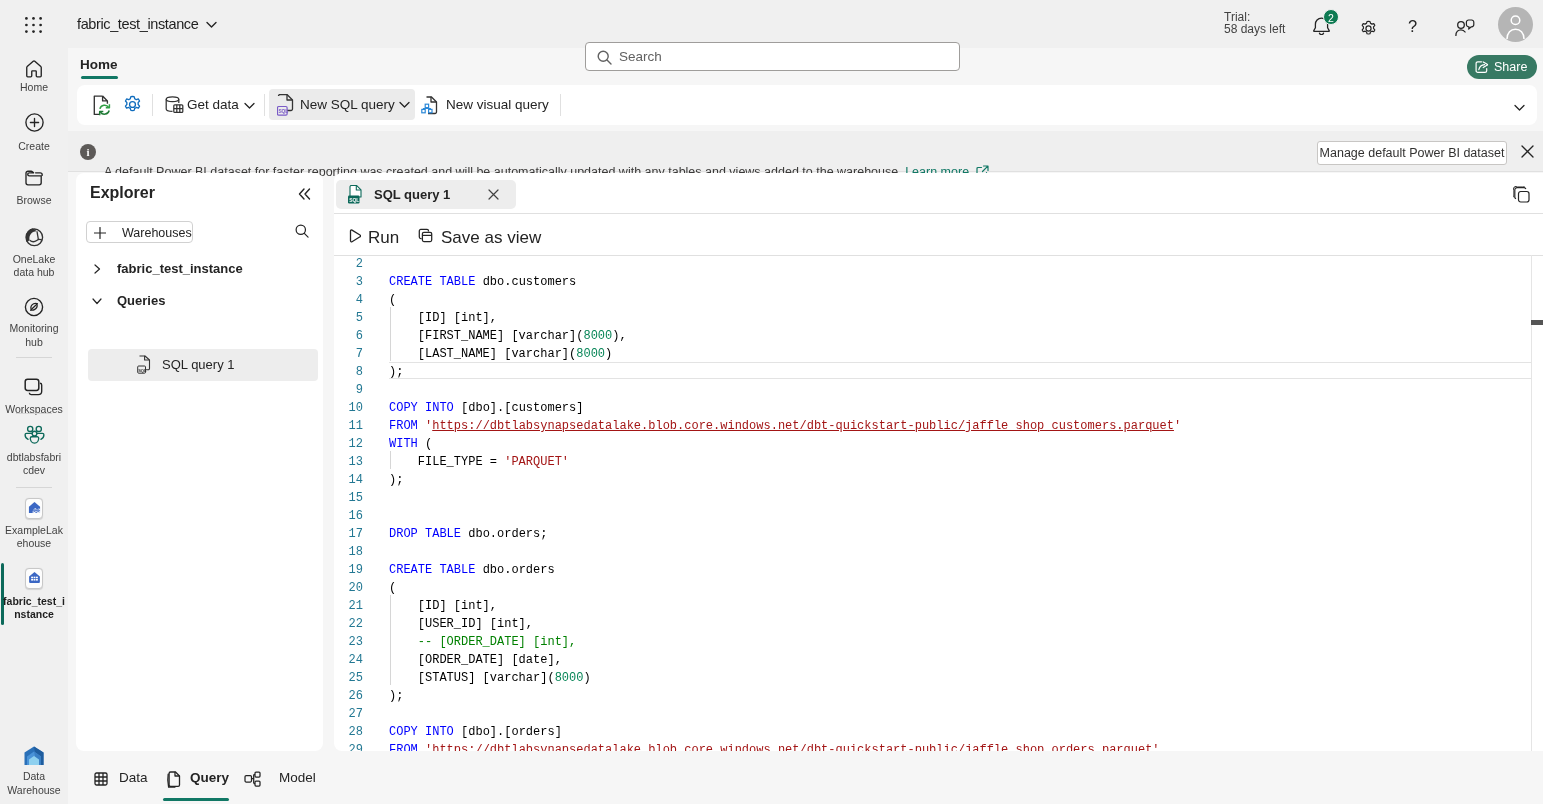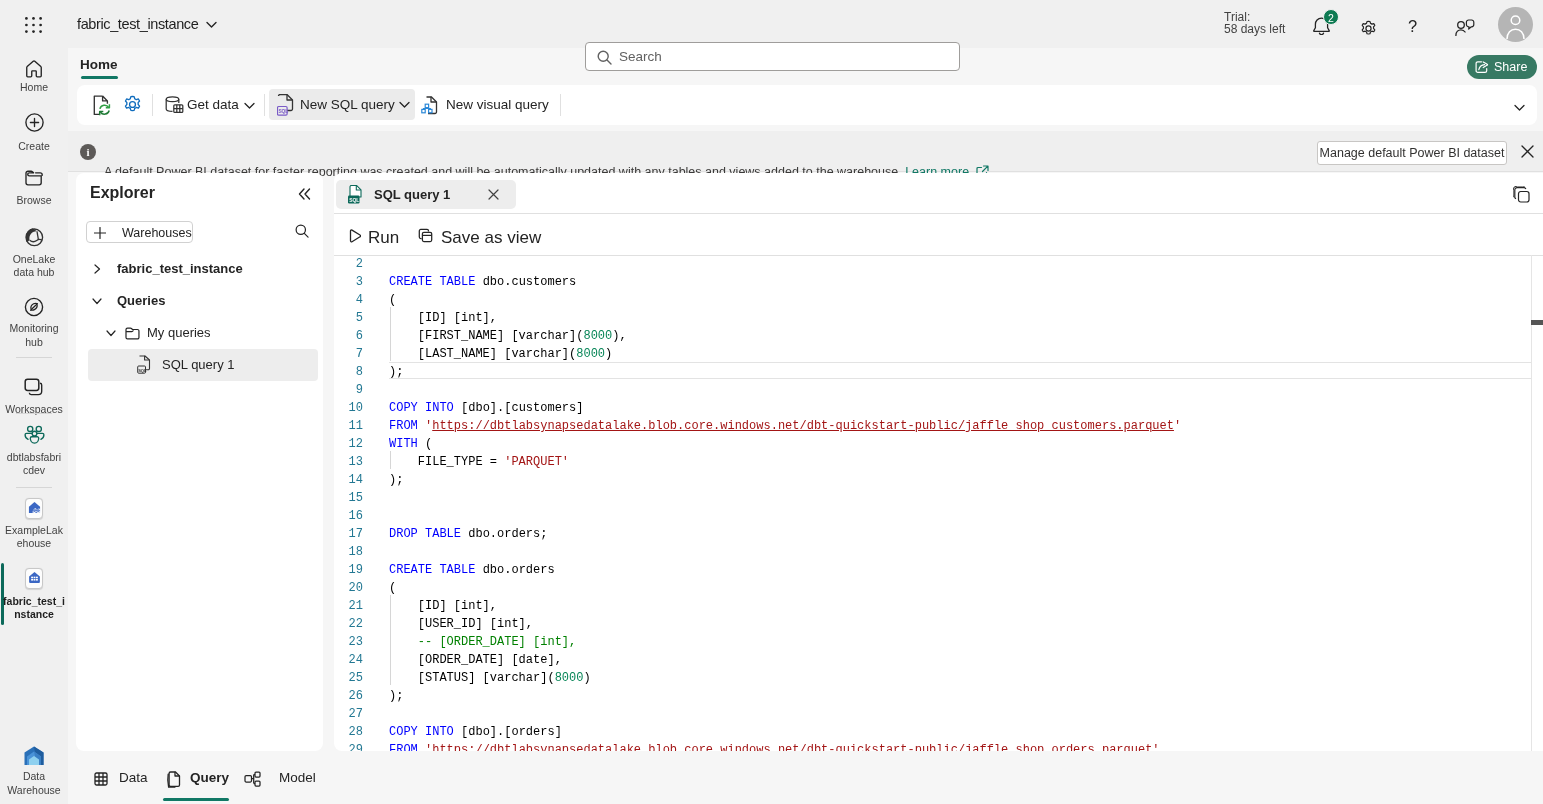--- a/index.html
+++ b/index.html
@@ -292,30 +292,20 @@
     <svg class="chev" style="left:15px" viewBox="0 0 12 12">
         <path d="M4 2 L8.5 6 L4 10" fill="none" stroke="#242424" stroke-width="1.2" stroke-linecap="round" stroke-linejoin="round"></path>
       </svg>
     <span class="lbl bold" style="left:41px">fabric_test_instance</span>
     </div>
   <div class="trow" style="top:112px">
     <svg class="chev" style="left:15px" viewBox="0 0 12 12">
         <path d="M2 4 L6 8.5 L10 4" fill="none" stroke="#242424" stroke-width="1.2" stroke-linecap="round" stroke-linejoin="round"></path>
       </svg>
     <span class="lbl bold" style="left:41px">Queries</span>
-    </div>
-  <div class="trow" style="top:144px">
-    <svg class="chev" style="left:29px" viewBox="0 0 12 12">
-        <path d="M2 4 L6 8.5 L10 4" fill="none" stroke="#242424" stroke-width="1.2" stroke-linecap="round" stroke-linejoin="round"></path>
-      </svg>
-    <svg class="abs" style="left:49px;top:10px" width="15" height="13" viewBox="0 0 15 13">
-        <path d="M1 10.4 V2.6 a1.5 1.5 0 0 1 1.5 -1.5 h2.9 c.4 0 .8 .16 1.08 .44 l.97 .96 h5 a1.5 1.5 0 0 1 1.5 1.5 v6.4 a1.5 1.5 0 0 1 -1.5 1.5 H2.5 A1.5 1.5 0 0 1 1 10.4 Z" fill="none" stroke="#242424" stroke-width="1.2" stroke-linejoin="round"></path>
-        <path d="M1.1 4.6 h5.6 a1.1 1.1 0 0 0 .78 -.32 l1 -1" fill="none" stroke="#242424" stroke-width="1.1"></path>
-      </svg>
-    <span class="lbl" style="left:71px">My queries</span>
     </div>
   <div class="trow" style="top:176px;background:#ededed;border-radius:4px;left:12px;width:230px">
     <svg class="abs" style="left:49px;top:6px" width="14" height="19" viewBox="0 0 14 19">
      <path d="M2.5 1 h5.5 L12.5 5 V13.5 a1.2 1.2 0 0 1 -1.2 1.2 H9" fill="none" stroke="#333" stroke-width="1.1" stroke-linejoin="round"></path>
      <path d="M7.6 .8 V5 h4.7" fill="none" stroke="#333" stroke-width="1.1" stroke-linejoin="round"></path>
      <rect x=".7" y="11" width="7.8" height="7.2" rx="1" fill="none" stroke="#333" stroke-width="1"></rect>
      <text x="1.2" y="16.7" font-size="4.1" letter-spacing="-0.1" font-weight="bold" fill="#333" font-family="Liberation Sans">SQL</text>
     </svg>
     <span class="lbl" style="left:74px">SQL query 1</span>
     </div>

